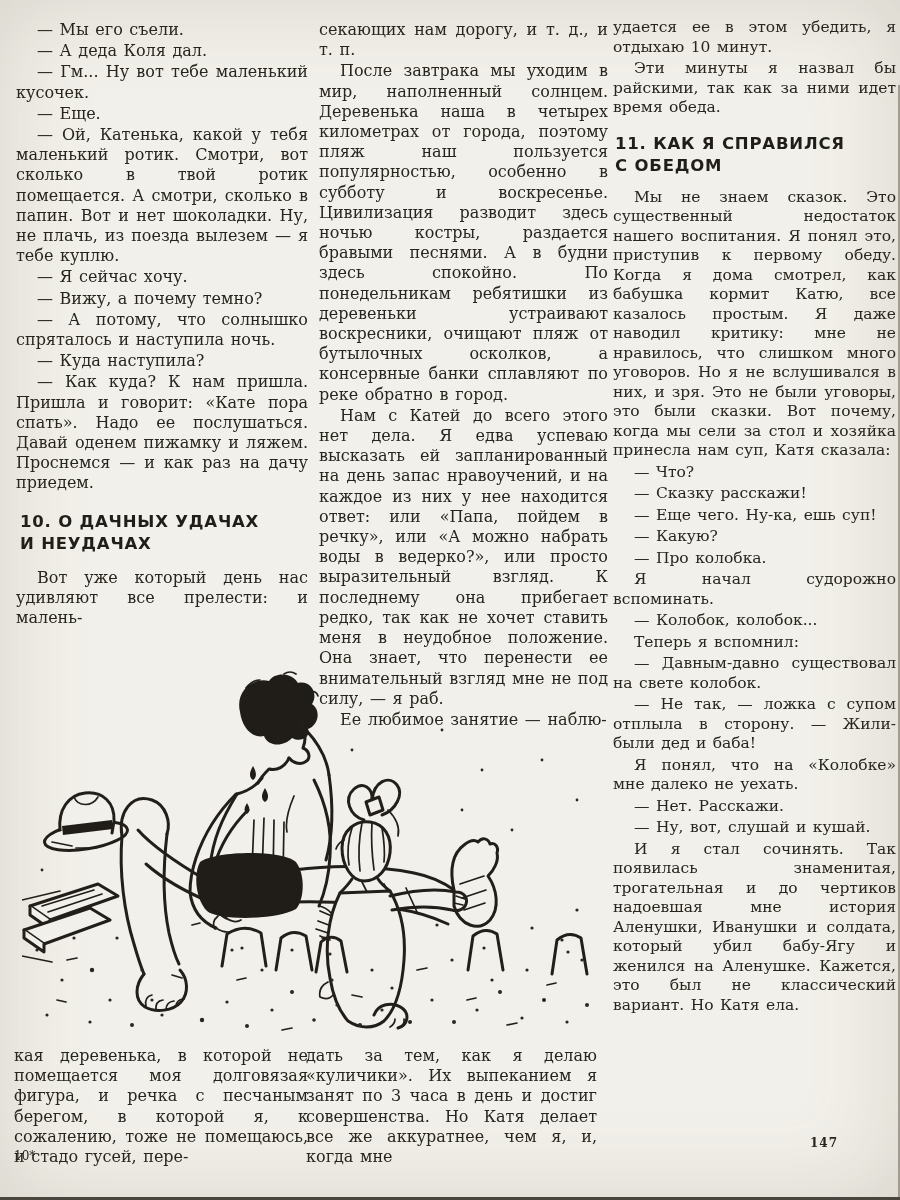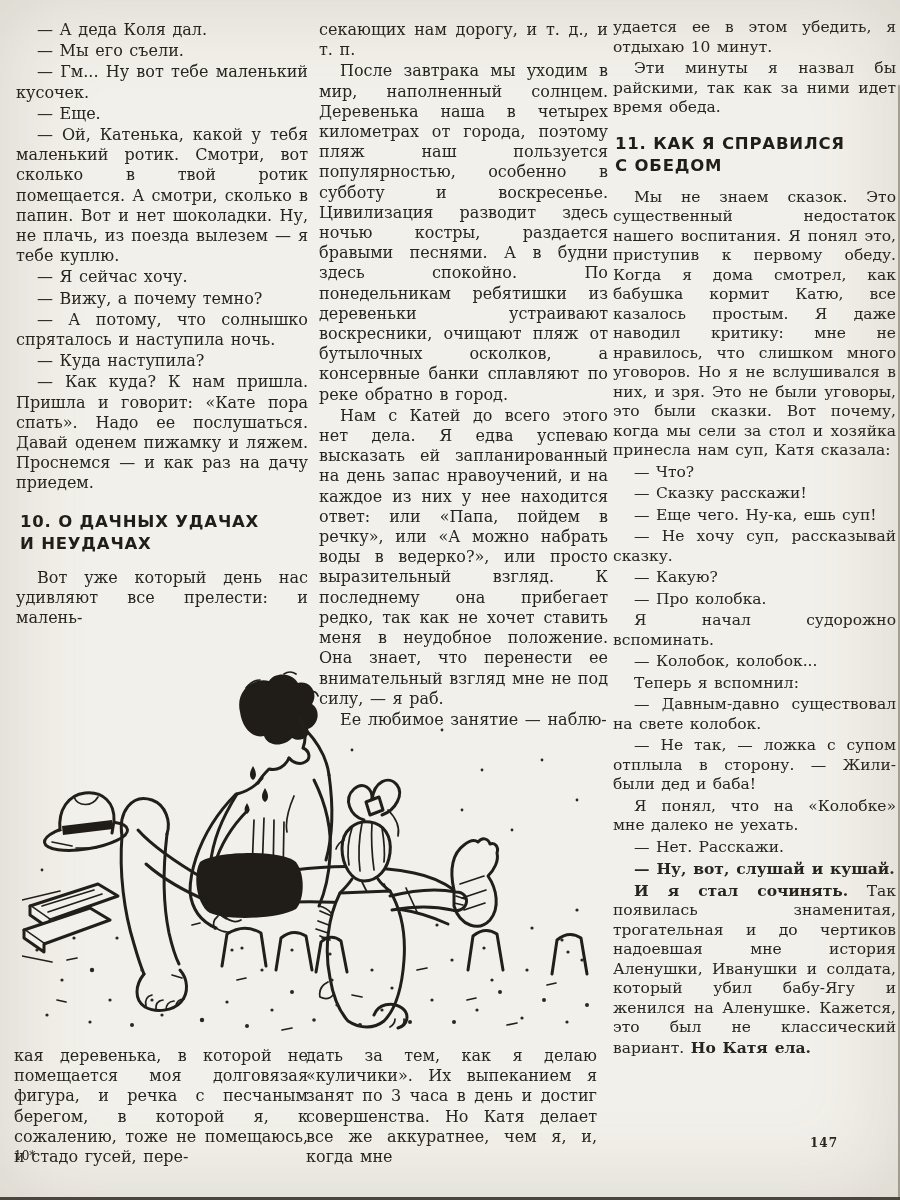--- a/index.html
+++ b/index.html
@@ -10,43 +10,43 @@
   #col1{left:16px;top:20px;width:292px;}
   #col2{left:319px;top:20px;width:289px;}
   #col3{left:613px;top:18px;width:283px;}
   .para{margin:0 0 1px 0;text-indent:21px;text-align:justify;font-size:16px;line-height:20.2px;word-spacing:1.5px;}
   #col3 .para{font-size:15.5px;line-height:19.5px;margin-bottom:2px;}
   .cont{text-indent:0;}
   .heading{font-family:"DejaVu Sans",sans-serif;font-weight:bold;text-align:left;
            white-space:pre-line;font-size:16.5px;line-height:22px;letter-spacing:.8px;
            margin:17px 4px 13px;color:#211e19;}
   #col3 .heading{margin:15px 2px 11px;}
-  .b{font-weight:bold;}
+  .b{font-weight:normal;}
   #col1b{left:14px;top:1046px;width:294px;}
   #col2b{left:306px;top:1046px;width:291px;}
   #illustration{position:absolute;left:22px;top:670px;width:586px;height:374px;}
   #illustration svg{width:100%;height:100%;}
   #sig{position:absolute;left:14px;top:1149px;font-size:12px;font-weight:normal;}
   #pageno{position:absolute;left:810px;top:1136px;width:86px;font-size:12px;font-weight:bold;letter-spacing:1px;}
   .scan-right{position:absolute;right:0;top:85px;width:2px;height:1115px;background:rgba(95,90,78,.5);}
   .scan-bottom{position:absolute;left:0;bottom:0;width:100%;height:3px;background:#4a463e;}
   .ln{stroke:#221f1a;stroke-width:3;fill:none;stroke-linecap:round;stroke-linejoin:round;}
   .ln2{stroke:#221f1a;stroke-width:1.7;fill:none;stroke-linecap:round;}
   .fillb{fill:#201d18;stroke:none;}
   .paper{fill:#f2f0ea;}
   .dot{fill:#2a2722;}
 </style>
 </head>
 <body>
 
 <div class="page">
 
   <div class="col" id="col1">
+    <p class="para">— Мы его съели.</p>
     <p class="para">— А деда Коля дал.</p>
-    <p class="para">— Мы его съели.</p>
     <p class="para">— Гм... Ну вот тебе маленький кусочек.</p>
     <p class="para">— Еще.</p>
     <p class="para">— Ой, Катенька, какой у тебя маленький ротик. Смотри, вот сколько в твой ротик помещается. А смотри, сколько в папин. Вот и нет шоколадки. Ну, не плачь, из поезда вылезем — я тебе куплю.</p>
     <p class="para">— Я сейчас хочу.</p>
     <p class="para">— Вижу, а почему темно?</p>
     <p class="para">— А потому, что солнышко спряталось и наступила ночь.</p>
     <p class="para">— Куда наступила?</p>
     <p class="para">— Как куда? К нам пришла. Пришла и говорит: «Кате пора спать». Надо ее послушаться. Давай оденем пижамку и ляжем. Проснемся — и как раз на дачу приедем.</p>
     <div class="heading">10. О ДАЧНЫХ УДАЧАХ
 И НЕУДАЧАХ</div>
@@ -62,21 +62,20 @@
 
   <div class="col" id="col3">
     <p class="para cont">удается ее в этом убедить, я отдыхаю 10 минут.</p>
     <p class="para">Эти минуты я назвал бы райскими, так как за ними идет время обеда.</p>
     <div class="heading">11. КАК Я СПРАВИЛСЯ
 С ОБЕДОМ</div>
     <p class="para">Мы не знаем сказок. Это существенный недостаток нашего воспитания. Я понял это, приступив к первому обеду. Когда я дома смотрел, как бабушка кормит Катю, все казалось простым. Я даже наводил критику: мне не нравилось, что слишком много уговоров. Но я не вслушивался в них, и зря. Это не были уговоры, это были сказки. Вот почему, когда мы сели за стол и хозяйка принесла нам суп, Катя сказала:</p>
     <p class="para">— Что?</p>
     <p class="para">— Сказку расскажи!</p>
     <p class="para">— Еще чего. Ну-ка, ешь суп!</p>
-    <p class="para">— Не хочу суп, рассказывай сказку.</p>
     <p class="para">— Какую?</p>
     <p class="para">— Про колобка.</p>
     <p class="para">Я начал судорожно вспоминать.</p>
     <p class="para">— Колобок, колобок...</p>
     <p class="para">Теперь я вспомнил:</p>
     <p class="para">— Давным-давно существовал на свете колобок.</p>
     <p class="para">— Не так, — ложка с супом отплыла в сторону. — Жили-были дед и баба!</p>
     <p class="para">Я понял, что на «Колобке» мне далеко не уехать.</p>
     <p class="para">— Нет. Расскажи.</p>
     <p class="para b">— Ну, вот, слушай и кушай.</p>

